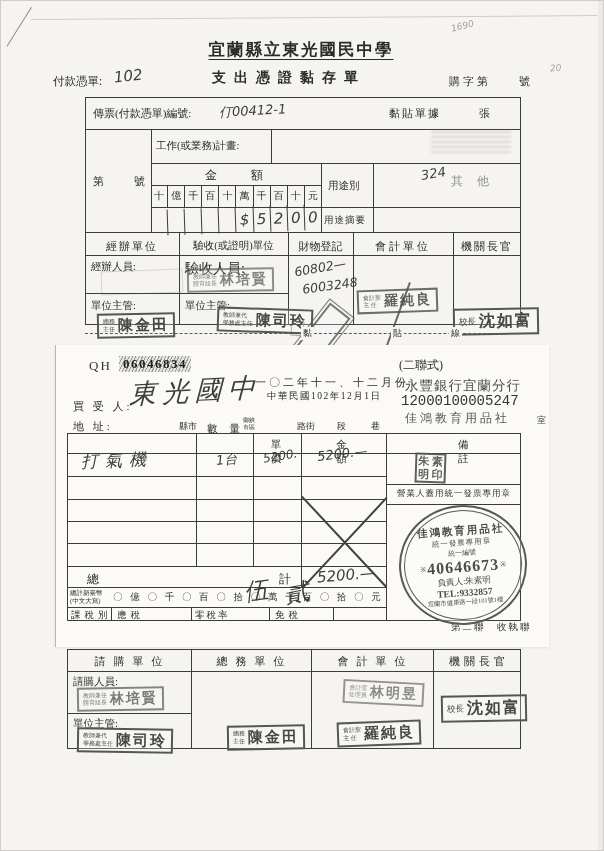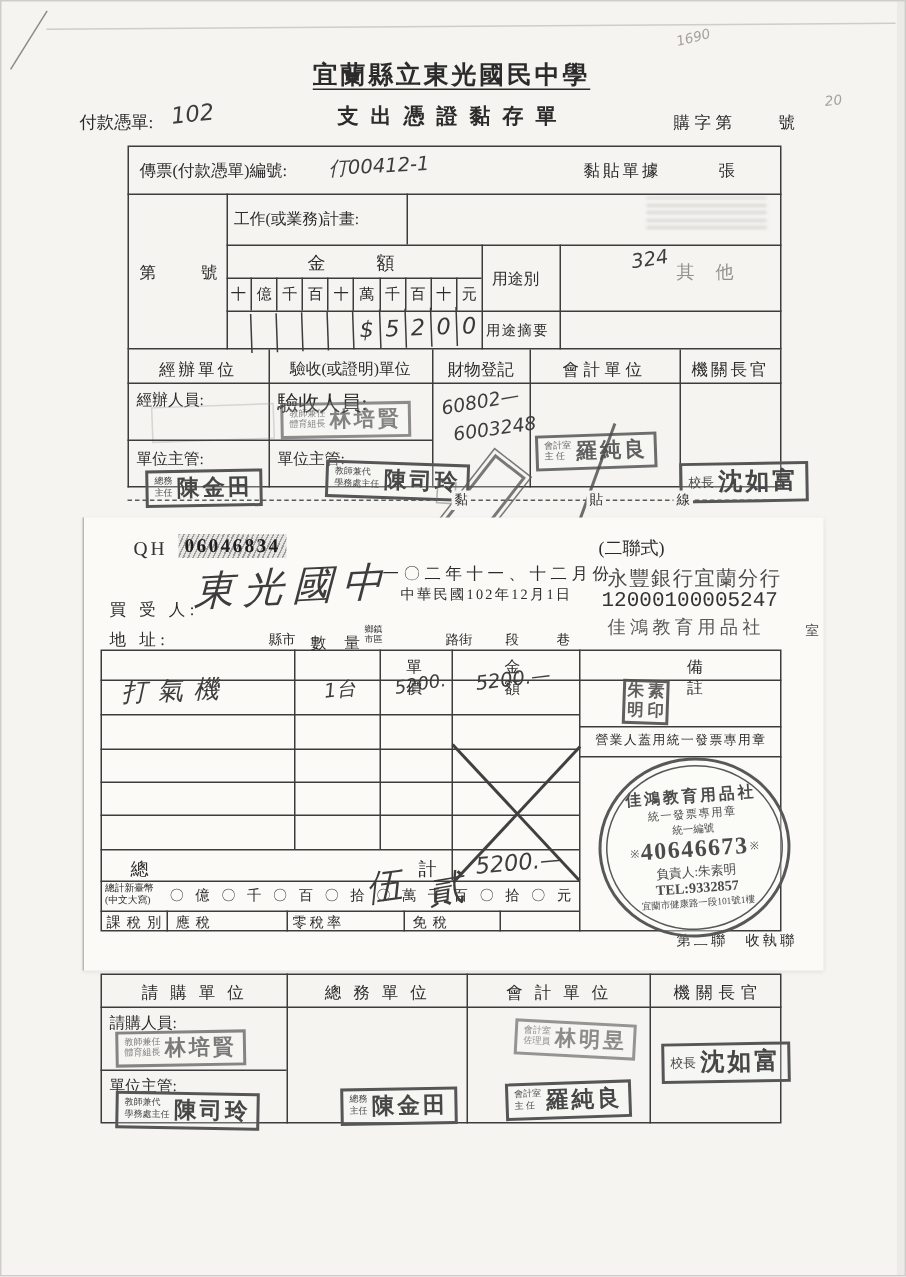--- a/index.html
+++ b/index.html
@@ -43,21 +43,21 @@
 
   <div class="a" style="left:30px;top:6px;width:1px;height:46px;background:#8b8b88;transform:rotate(32deg);transform-origin:top left"></div>
   <div class="a" style="left:30px;top:16px;width:566px;height:1px;background:#cfcdc8;transform:rotate(-0.4deg)"></div>
   <div class="pencil" style="left:450px;top:20px;font-size:9px;transform:rotate(-14deg)">1690</div>
   <div class="pencil" style="left:549px;top:62px;font-size:9px;transform:rotate(-6deg)">20</div>
   <div class="a" style="right:0;top:0;width:5px;height:851px;background:rgba(60,60,60,.05)"></div>
 
   <div class="a c" style="left:180px;top:38px;width:240px;font-size:16.5px;font-weight:600;letter-spacing:2px;text-decoration:underline;text-underline-offset:4px">宜蘭縣立東光國民中學</div>
   <div class="a lbl" style="left:52px;top:73px;font-size:11.5px">付款憑單:</div>
   <div class="hw" style="left:113px;top:66px;font-size:15px;transform:rotate(-6deg)">102</div>
-  <div class="a c" style="left:216px;top:68px;width:170px;font-size:14px;font-weight:600;letter-spacing:8px">支出憑證黏存單</div>
+  <div class="a c" style="left:203px;top:68px;width:170px;font-size:14px;font-weight:600;letter-spacing:8px">支出憑證黏存單</div>
   <div class="a lbl" style="left:448px;top:73px;letter-spacing:3px">購字第</div>
   <div class="a lbl" style="left:518px;top:73px">號</div>
 
   <div class="box" style="left:84px;top:96px;width:436px;height:33px"></div>
   <div class="a lbl" style="left:92px;top:105px">傳票(付款憑單)編號:</div>
   <div class="hw" style="left:218px;top:101px;font-size:13px;transform:rotate(-3deg)">仃00412-1</div>
   <div class="a lbl" style="left:388px;top:105px;letter-spacing:2px">黏貼單據</div>
   <div class="a lbl" style="left:478px;top:105px">張</div>
 
   <div class="box" style="left:84px;top:128px;width:436px;height:104px;border-top:none"></div>

